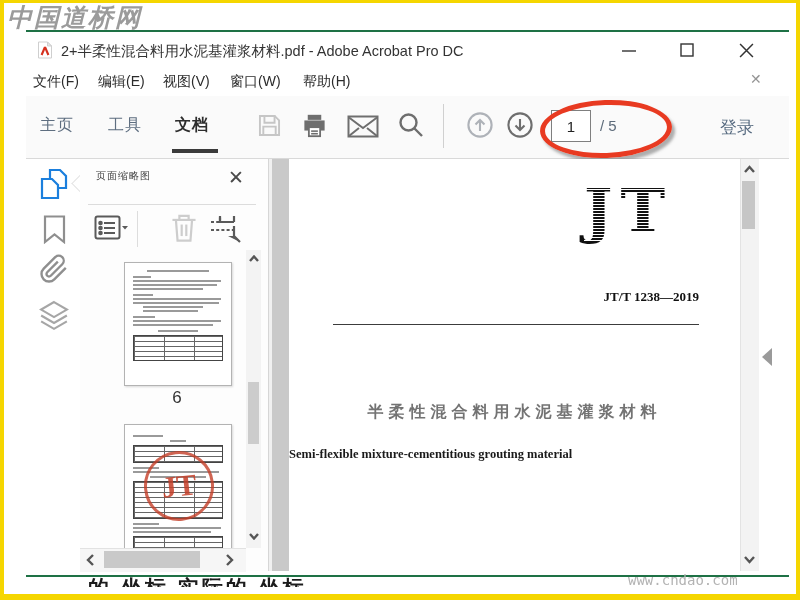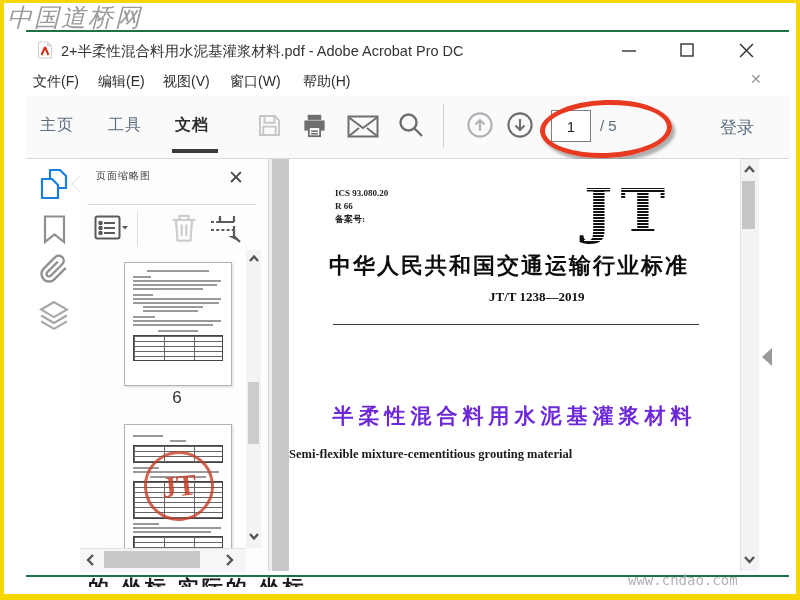--- a/index.html
+++ b/index.html
@@ -5,21 +5,21 @@
   html,body{margin:0;padding:0;width:800px;height:600px;overflow:hidden;
     font-family:"Liberation Sans",sans-serif;background:#fff;}
   #frame{position:relative;width:800px;height:600px;background:#fff;overflow:hidden;}
   .abs{position:absolute;}
   .edge{position:absolute;background:#f5d600;z-index:50;}
   svg{display:block;}
   .ico{color:#6e6e6e;}
   .ico-dis{color:#c6c6c6;}
   .tab{font-size:16px;color:#5e6e80;letter-spacing:1px;}
   .tab.active{color:#2d2d2d;font-weight:bold;}
-  .serif{font-family:"Liberation Serif",serif;}
+  .serif{font-family:"Liberation Serif",serif;font-weight:bold;}
   .tl{background:#9a9a9a;height:2px;margin:2px 0;}
   .tgrid{border:1px solid #444;
     background:
       repeating-linear-gradient(180deg,#666 0 1px,transparent 1px 5px),
       repeating-linear-gradient(90deg,#666 0 1px,transparent 1px 30px);}
   .chev{stroke:#555;stroke-width:2.4;fill:none;}
   .thumb-page{position:absolute;background:#fff;border:1px solid #b3b3b3;
     box-shadow:1px 1px 2px rgba(0,0,0,.15);overflow:hidden;}
 </style>
 </head>
@@ -263,38 +263,32 @@
   <div class="abs" style="left:268px;top:159px;width:4px;height:412px;background:#f0f0f0;border-left:1px solid #d6d6d6;border-right:1px solid #cfcfcf"></div>
   <span class="abs" style="left:272px;top:355px">
     <svg width="9" height="16" viewBox="0 0 9 16">
         <path d="M9 0L0 8l9 8z" fill="#8a8a8a"></path>
       </svg>
   </span>
 
   <div class="abs" style="left:272px;top:159px;width:17px;height:412px;background:#c9c9c9"></div>
   <div class="abs" style="left:289px;top:159px;width:451px;height:412px;background:#fff">
 
-    <div class="serif" style="position:absolute;left:46px;top:28px;font-size:9px;font-weight:bold;color:#222;line-height:13px">
-      <div>ICS 93.080.20</div>
-      <div>R 66</div>
-      <div>备案号:</div>
-    </div>
 
     <div style="position:absolute;left:295px;top:22px;width:120px;height:62px">
       <span style="font-family:'DejaVu Serif',serif;font-weight:bold;font-size:60px;line-height:60px;letter-spacing:8px;color:#111">JT</span>
       <div style="position:absolute;left:0;top:0;width:120px;height:62px;background:repeating-linear-gradient(180deg,transparent 0 2px,#fff 2px 3px)"></div>
     </div>
 
-    <div class="serif" style="position:absolute;left:40px;top:92px;width:372px;font-size:22px;font-weight:bold;letter-spacing:2px;color:#0d0d0d;white-space:nowrap">中华人民共和国交通运输行业标准</div>
-
-    <div class="serif" style="position:absolute;left:200px;top:130px;width:210px;text-align:left;font-size:13px;font-weight:bold;color:#111">JT/T 1238—2019</div>
+
+    <div class="serif" style="position:absolute;left:200px;top:130px;width:210px;text-align:right;font-size:13px;font-weight:bold;color:#111">JT/T 1238—2019</div>
 
     <div style="position:absolute;left:44px;top:165px;width:366px;height:1px;background:#3c3c3c"></div>
 
-    <div style="position:absolute;left:0;top:243px;width:451px;text-align:center;font-size:21px;font-weight:bold;letter-spacing:5px;color:#6d28d9">半柔性混合料用水泥基灌浆材料</div>
+    <div style="position:absolute;left:0;top:243px;width:451px;text-align:center;font-size:16px;font-weight:bold;letter-spacing:5px;color:#737373">半柔性混合料用水泥基灌浆材料</div>
 
     <div class="serif" style="position:absolute;left:0;top:288px;width:451px;text-align:left;font-size:12.5px;font-weight:bold;color:#1a1a1a">Semi-flexible mixture-cementitious grouting material</div>
   </div>
 
   <div class="abs" style="left:740px;top:159px;width:18px;height:412px;background:#f3f3f3;border-left:1px solid #e3e3e3"></div>
   <span class="abs" style="left:744px;top:165px">
     <svg width="11" height="8" viewBox="0 0 11 8">
         <path class="chev" d="M1 7l4.5-5L10 7"></path>
       </svg>
   </span>

